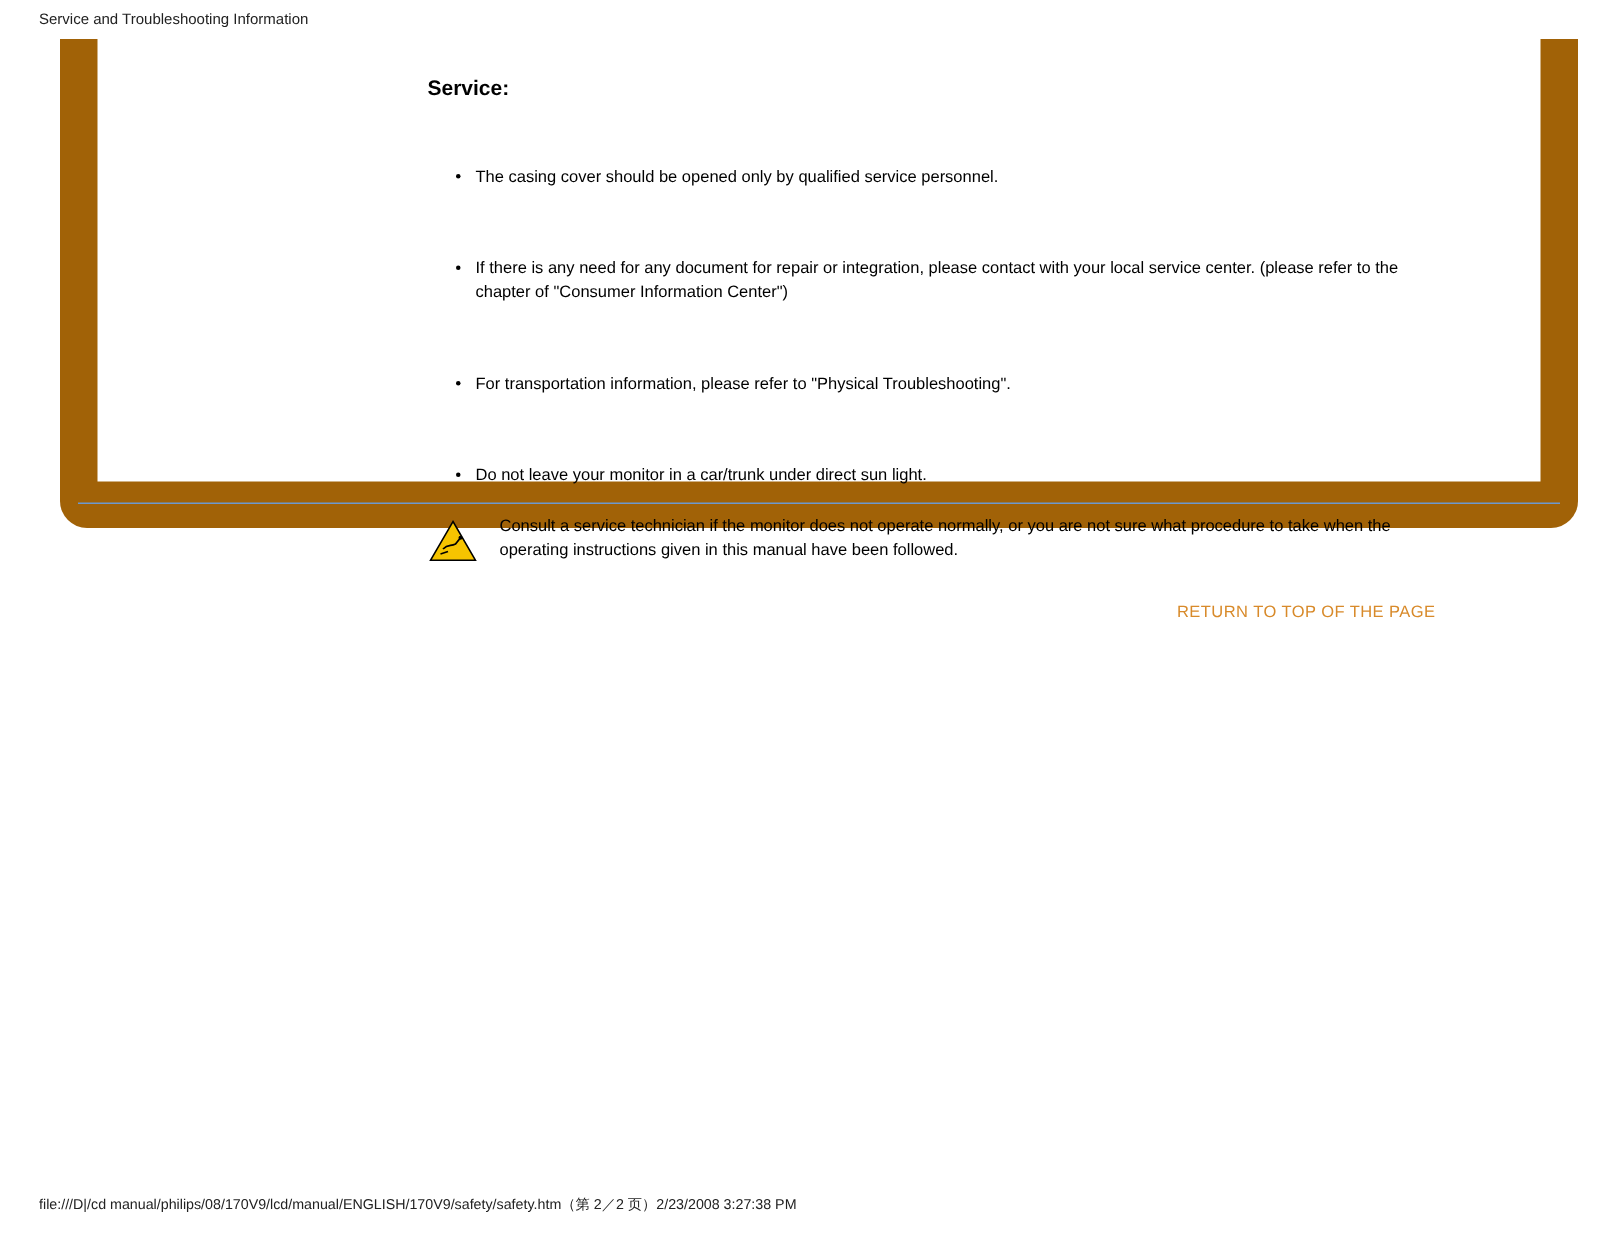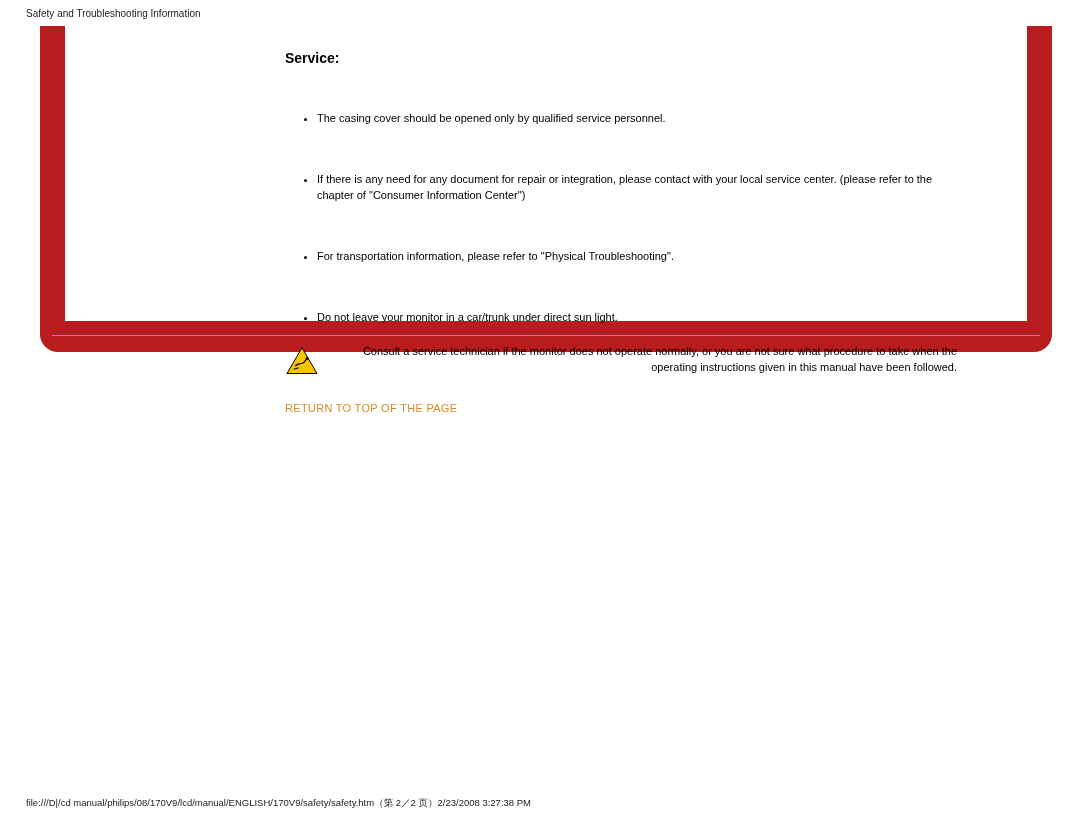--- a/index.html
+++ b/index.html
@@ -21,21 +21,21 @@
     left: 26px;
     font-size: 10px;
     color: #222;
   }
   .blue-panel {
     position: absolute;
     top: 26px;
     left: 40px;
     right: 28px;
     height: 326px;
-    background: #b91c1c;
+    background: #a16207;
     border-top-left-radius: 0;
     border-top-right-radius: 0;
     border-bottom-left-radius: 18px;
     border-bottom-right-radius: 18px;
   }
   .white-content {
     position: absolute;
     top: 0;
     left: 25px;
     right: 25px;
@@ -76,25 +76,24 @@
   .warn-icon {
     width: 34px;
     height: 30px;
     margin-right: 14px;
     margin-top: 2px;
     flex-shrink: 0;
   }
   .note-text {
     font-size: 11px;
     line-height: 1.45;
-    text-align: right;
   }
   .return-link {
     margin-top: 26px;
-    text-align: left;
+    text-align: right;
     color: #d88a2a;
     font-size: 11px;
     letter-spacing: 0.3px;
     cursor: pointer;
   }
   .hr-line {
     position: absolute;
     left: 12px;
     right: 12px;
     height: 0;
@@ -105,21 +104,21 @@
     position: absolute;
     bottom: 24px;
     left: 26px;
     font-size: 9.5px;
     color: #222;
   }
 </style>
 </head>
 <body>
 
-<div class="header-text">Safety and Troubleshooting Information</div>
+<div class="header-text">Service and Troubleshooting Information</div>
 
 <div class="blue-panel">
   <div class="white-content">
     <div class="content-inner">
 
       <div class="service-heading">Service</div>
 
       <ul class="servicelist">
         <li>The casing cover should be opened only by qualified service personnel.</li>
         <li>If there is any need for any document for repair or integration, please contact with your local service center. (please refer to the chapter of "Consumer Information Center")</li>

